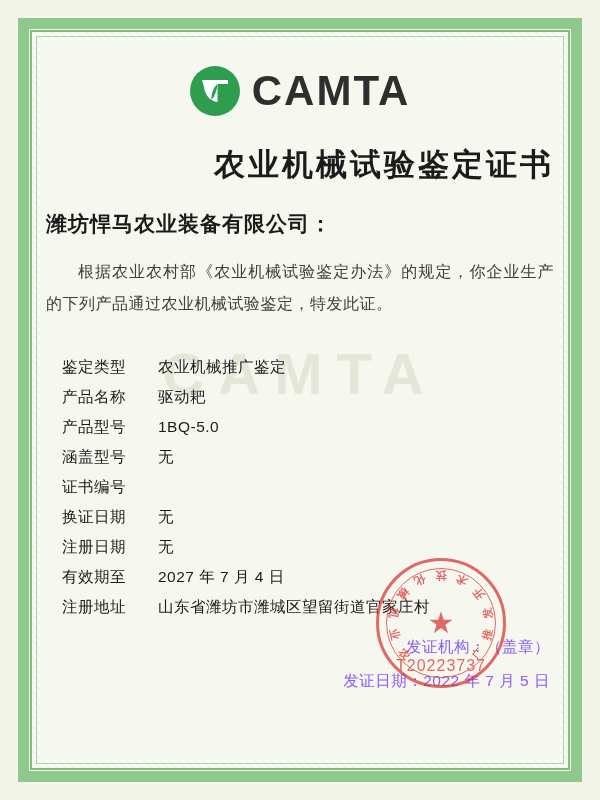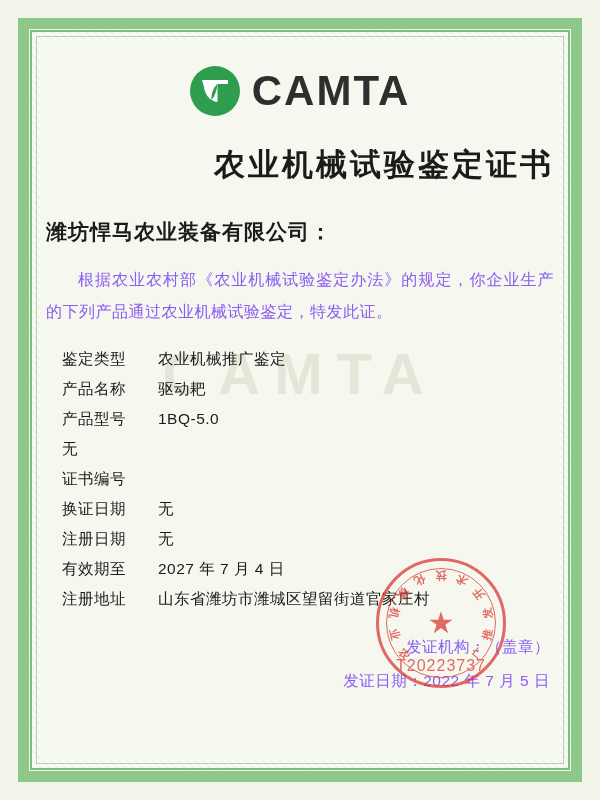--- a/index.html
+++ b/index.html
@@ -129,39 +129,39 @@
   .doc-title {
     text-align: right;
     font-size: 31px;
     font-weight: 700;
     color: #1b1b1b;
     letter-spacing: 3px;
     margin-top: 28px;
   }
 
   .recipient {
-    margin-top: 32px;
+    margin-top: 24px;
     font-size: 21px;
     font-weight: 700;
     color: #1b1b1b;
     letter-spacing: 1px;
   }
 
   .body-para {
     margin-top: 18px;
     font-size: 16px;
     line-height: 32px;
-    color: #8b5cf6;
+    color: #404040;
     text-align: justify;
     text-indent: 32px;
     letter-spacing: .5px;
   }
 
   .fields {
-    margin-top: 16px;
+    margin-top: 32px;
     padding-left: 16px;
   }
   .field-row {
     display: flex;
     align-items: flex-start;
     font-size: 15.5px;
     line-height: 30px;
     color: #1b1b1b;
     letter-spacing: .5px;
   }
@@ -282,20 +282,21 @@
         <div class="field-label">产品名称</div>
         <div class="field-value">驱动耙</div>
       </div>
 
       <div class="field-row">
         <div class="field-label">产品型号</div>
         <div class="field-value">1BQ-5.0</div>
       </div>
 
       <div class="field-row">
+        <div class="field-label">涵盖型号</div>
         <div class="field-value">无</div>
       </div>
 
       <div class="field-row">
         <div class="field-label">证书编号</div>
       </div>
 
       <div class="field-row">
         <div class="field-label">换证日期</div>
         <div class="field-value">无</div>

